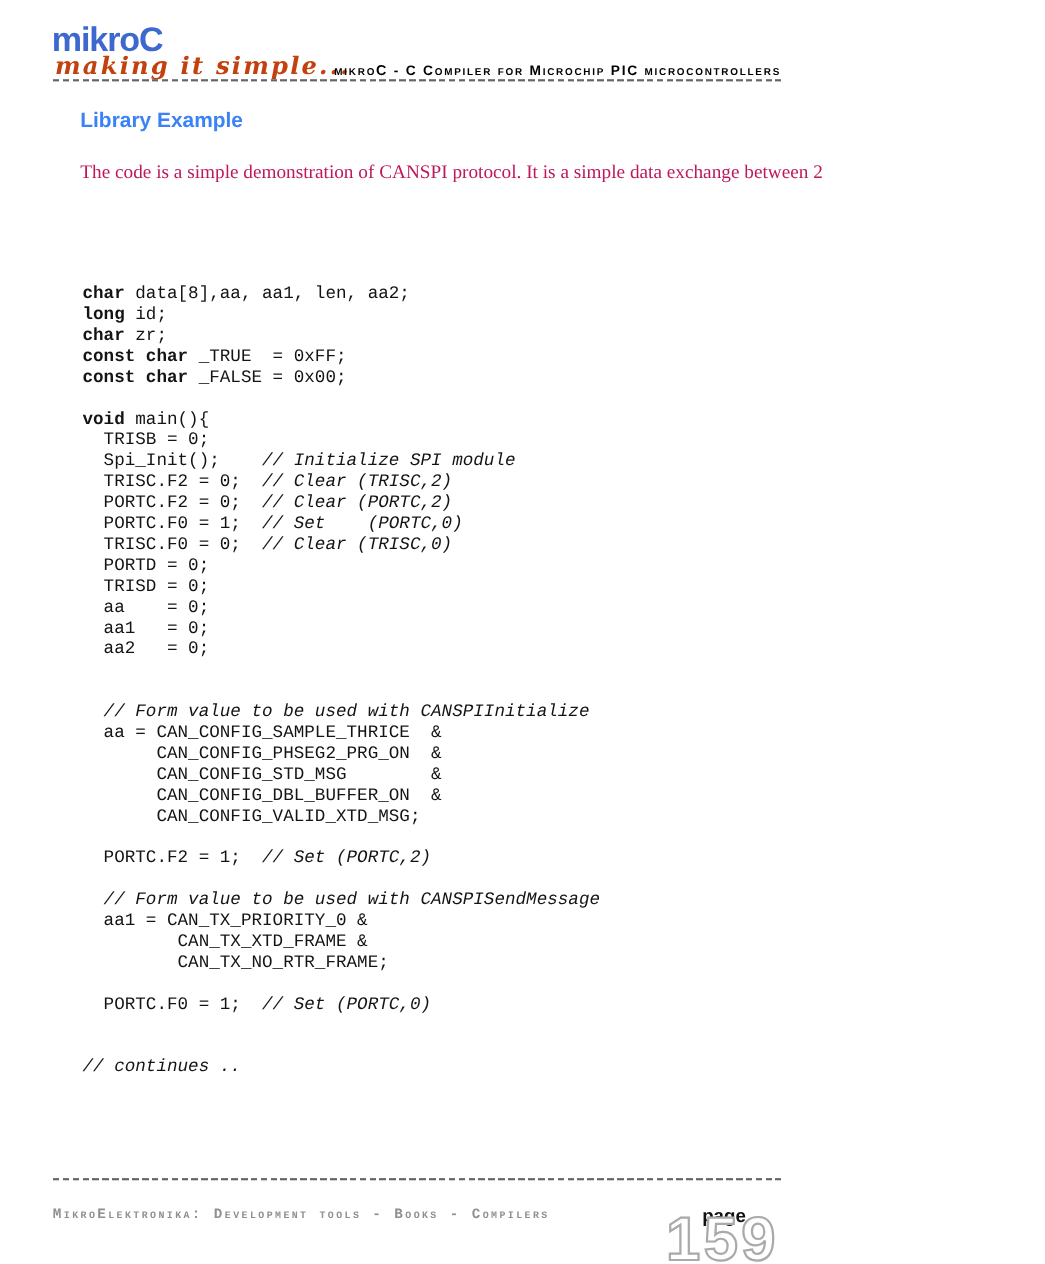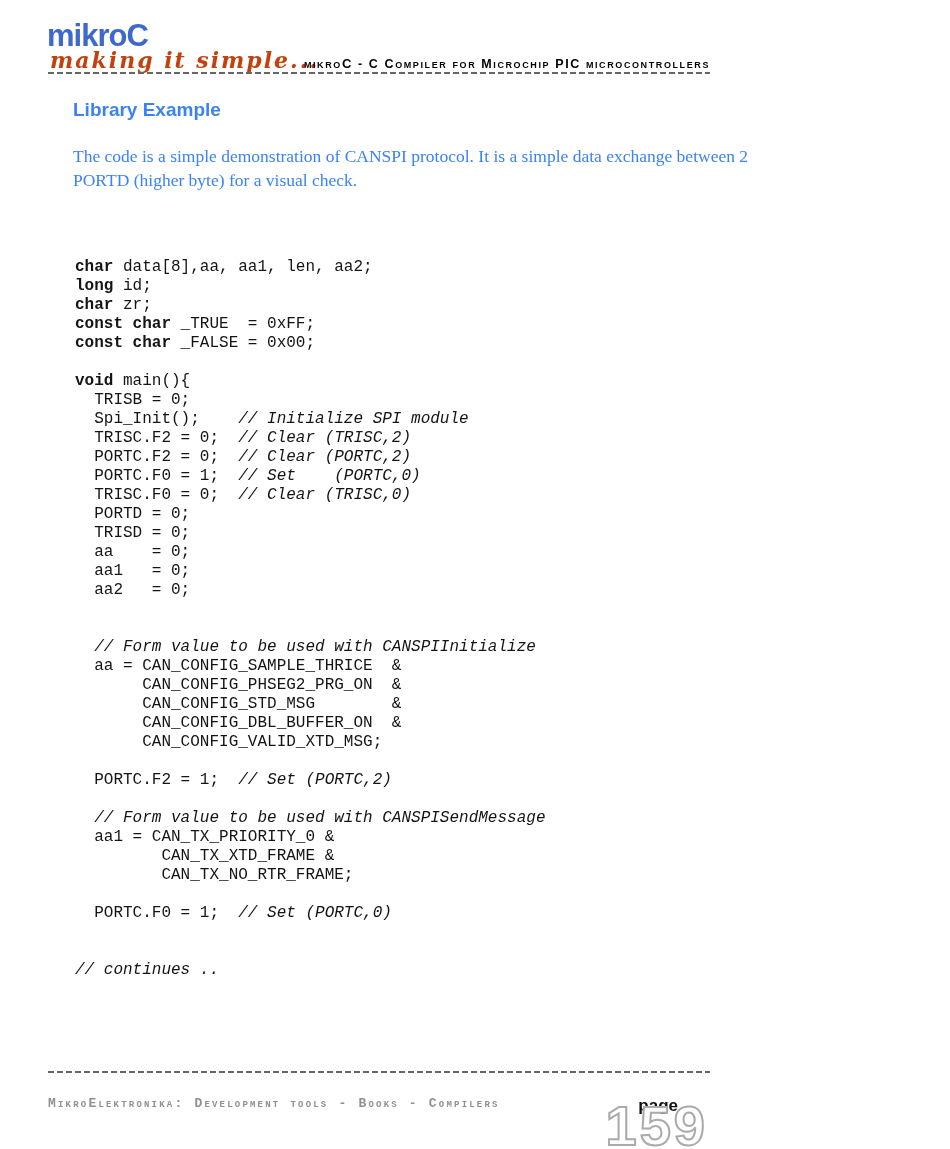--- a/index.html
+++ b/index.html
@@ -63,21 +63,21 @@
     font-weight: bold;
     font-size: 19px;
     color: #3b82f6;
   }
   .para {
     position: absolute;
     left: 73px; top: 144px;
     font-family: "Liberation Serif", serif;
     font-size: 17.5px;
     line-height: 24px;
-    color: #3b82f6;
+    color: #be185d;
   }
   .para div { white-space: nowrap; }
 
   .code {
     position: absolute;
     left: 75px; top: 258px;
     font-family: "Liberation Mono", "DejaVu Sans Mono", monospace;
     font-size: 16px;
     line-height: 19px;
     color: #141414;
@@ -131,21 +131,20 @@
     <div class="tagline">making it simple...</div>
     <div class="header-right"><span class="hr-brand">mikroC</span><span> - C Compiler for Microchip PIC microcontrollers</span></div>
     <div class="dash top-dash"></div>
   </header>
 
   <main>
     <h1 class="section-title">Library Example</h1>
 
     <div class="para">
       <div>The code is a simple demonstration of CANSPI protocol. It is a simple data exchange between 2</div>
-      <div>PORTD (higher byte) for a visual check.</div>
     </div>
 
     <pre class="code"><div class="code-line"><span class="kw">char</span><span class="c"> data[8],aa, aa1, len, aa2;</span></div><div class="code-line"><span class="kw">long</span><span class="c"> id;</span></div><div class="code-line"><span class="kw">char</span><span class="c"> zr;</span></div><div class="code-line"><span class="kw">const char</span><span class="c"> _TRUE  = 0xFF;</span></div><div class="code-line"><span class="kw">const char</span><span class="c"> _FALSE = 0x00;</span></div><div class="code-line">&nbsp;</div><div class="code-line"><span class="kw">void</span><span class="c"> main(){</span></div><div class="code-line"><span class="c">  TRISB = 0;</span></div><div class="code-line"><span class="c">  Spi_Init();    </span><span class="i">// Initialize SPI module</span></div><div class="code-line"><span class="c">  TRISC.F2 = 0;  </span><span class="i">// Clear (TRISC,2)</span></div><div class="code-line"><span class="c">  PORTC.F2 = 0;  </span><span class="i">// Clear (PORTC,2)</span></div><div class="code-line"><span class="c">  PORTC.F0 = 1;  </span><span class="i">// Set    (PORTC,0)</span></div><div class="code-line"><span class="c">  TRISC.F0 = 0;  </span><span class="i">// Clear (TRISC,0)</span></div><div class="code-line"><span class="c">  PORTD = 0;</span></div><div class="code-line"><span class="c">  TRISD = 0;</span></div><div class="code-line"><span class="c">  aa    = 0;</span></div><div class="code-line"><span class="c">  aa1   = 0;</span></div><div class="code-line"><span class="c">  aa2   = 0;</span></div><div class="code-line">&nbsp;</div><div class="code-line">&nbsp;</div><div class="code-line"><span class="c">  </span><span class="i">// Form value to be used with CANSPIInitialize</span></div><div class="code-line"><span class="c">  aa = CAN_CONFIG_SAMPLE_THRICE  &amp;</span></div><div class="code-line"><span class="c">       CAN_CONFIG_PHSEG2_PRG_ON  &amp;</span></div><div class="code-line"><span class="c">       CAN_CONFIG_STD_MSG        &amp;</span></div><div class="code-line"><span class="c">       CAN_CONFIG_DBL_BUFFER_ON  &amp;</span></div><div class="code-line"><span class="c">       CAN_CONFIG_VALID_XTD_MSG;</span></div><div class="code-line">&nbsp;</div><div class="code-line"><span class="c">  PORTC.F2 = 1;  </span><span class="i">// Set (PORTC,2)</span></div><div class="code-line">&nbsp;</div><div class="code-line"><span class="c">  </span><span class="i">// Form value to be used with CANSPISendMessage</span></div><div class="code-line"><span class="c">  aa1 = CAN_TX_PRIORITY_0 &amp;</span></div><div class="code-line"><span class="c">         CAN_TX_XTD_FRAME &amp;</span></div><div class="code-line"><span class="c">         CAN_TX_NO_RTR_FRAME;</span></div><div class="code-line">&nbsp;</div><div class="code-line"><span class="c">  PORTC.F0 = 1;  </span><span class="i">// Set (PORTC,0)</span></div><div class="code-line">&nbsp;</div><div class="code-line">&nbsp;</div><div class="code-line"><span class="i">// continues ..</span></div></pre>
   </main>
 
   <footer>
     <div class="dash footer-dash"></div>
     <div class="page-label">page</div>
     <div class="brand-line" style="color: rgb(144, 144, 144);">MikroElektronika: Development tools - Books - Compilers</div>
     <div class="page-number" style="-webkit-text-stroke: 2px rgb(170, 170, 170);">159</div>

